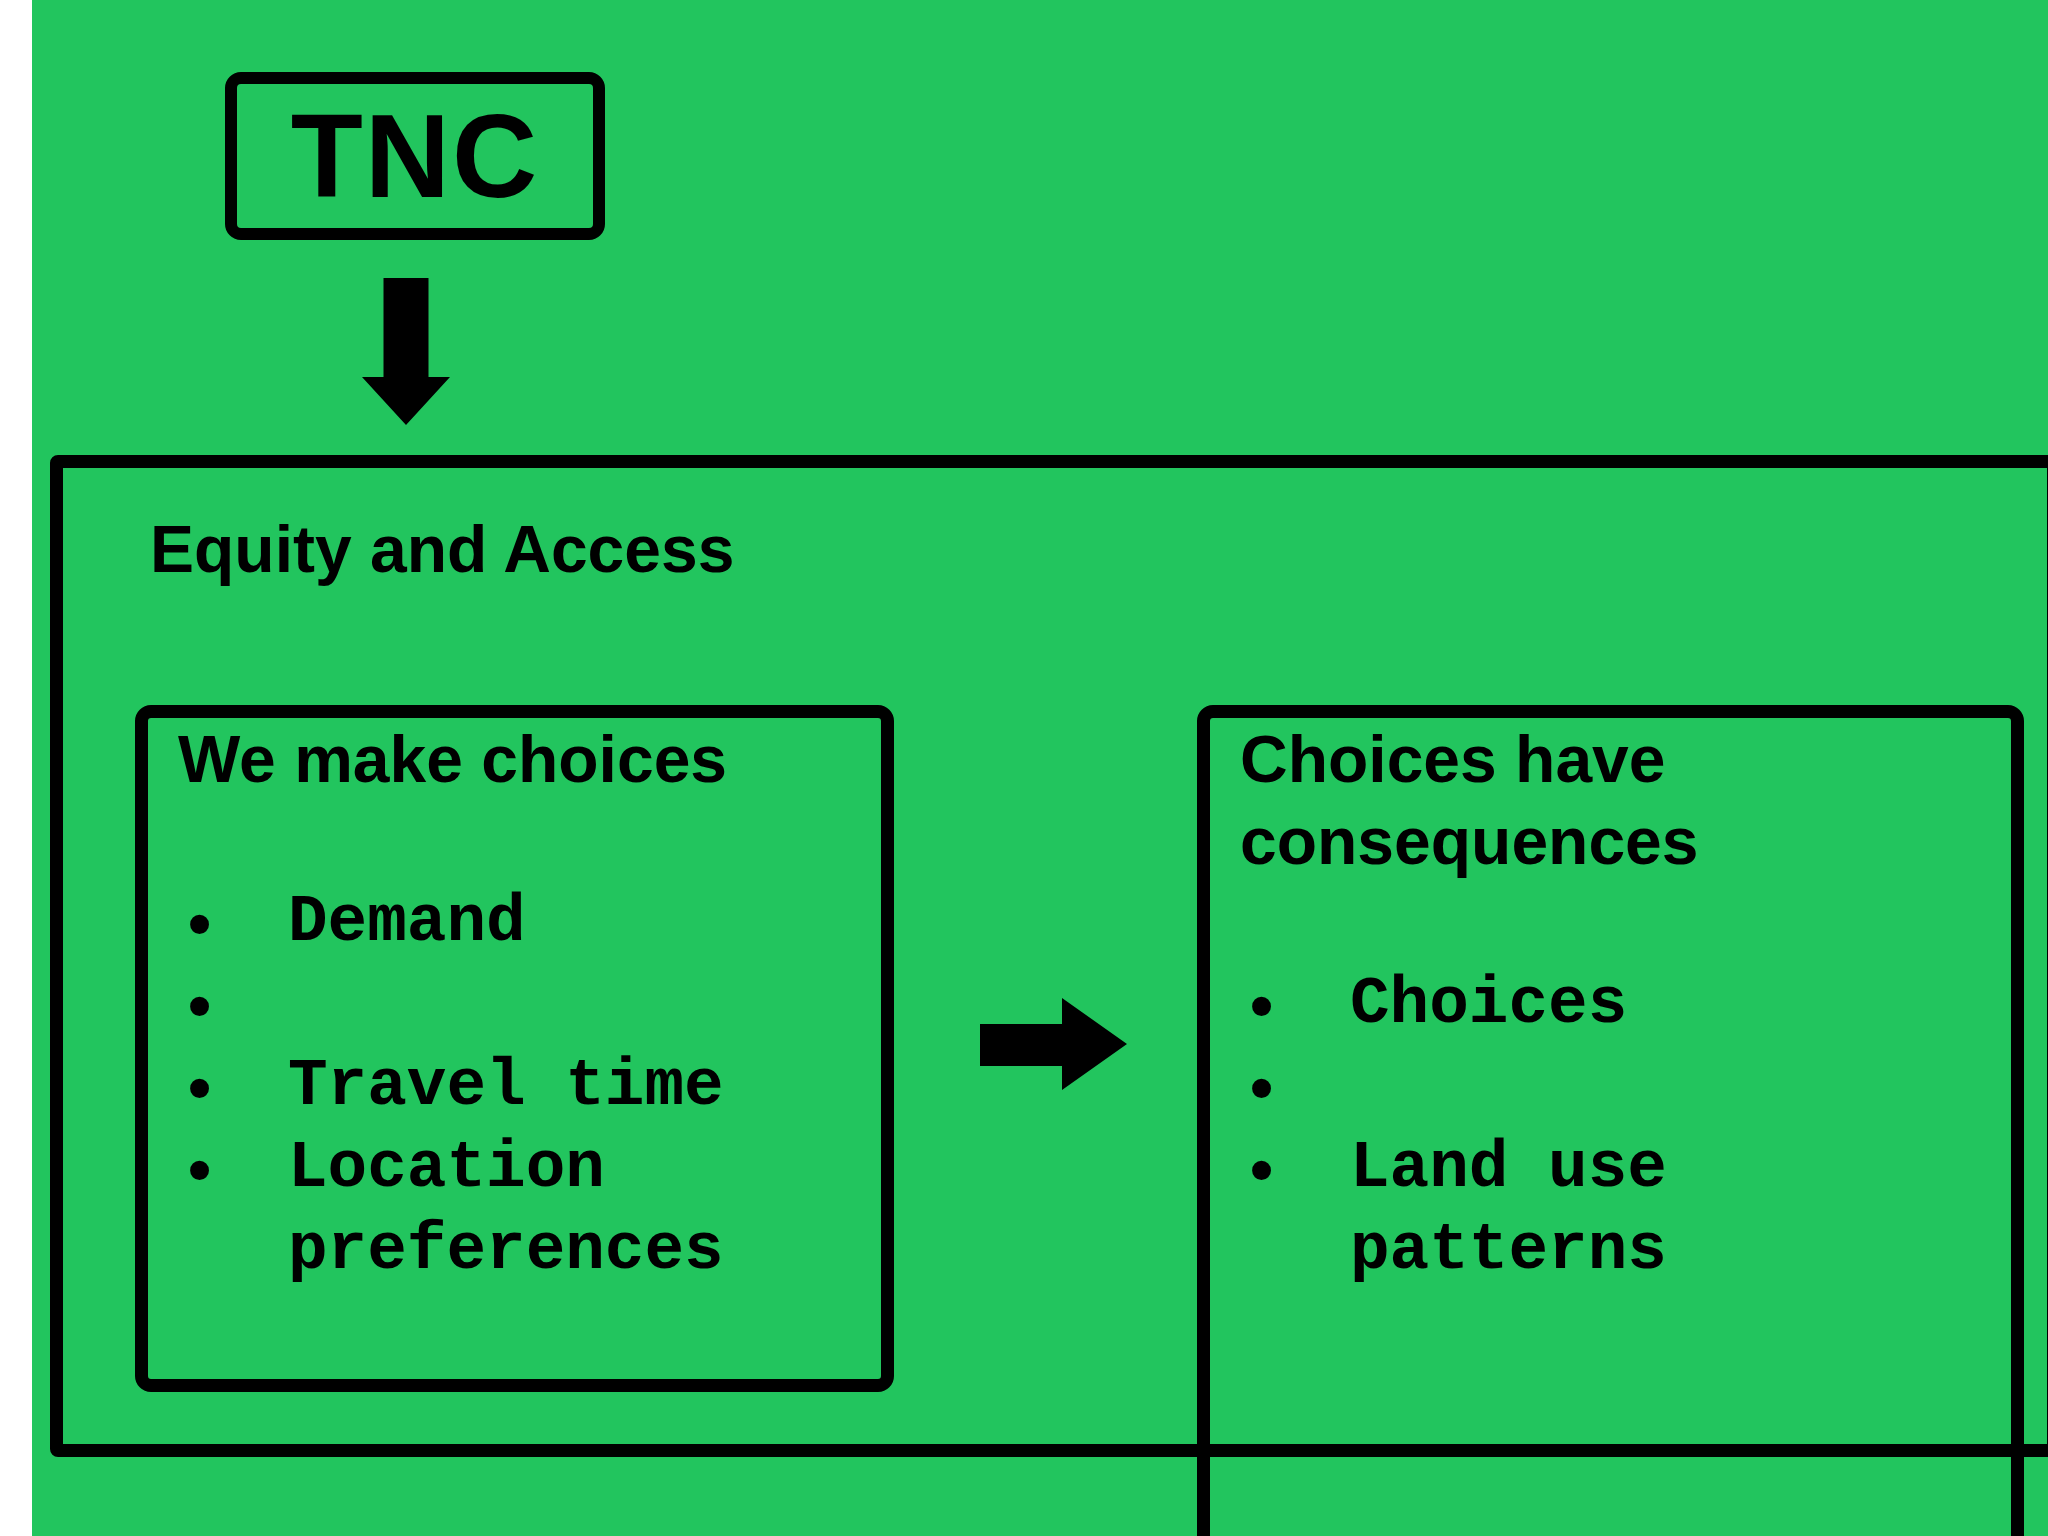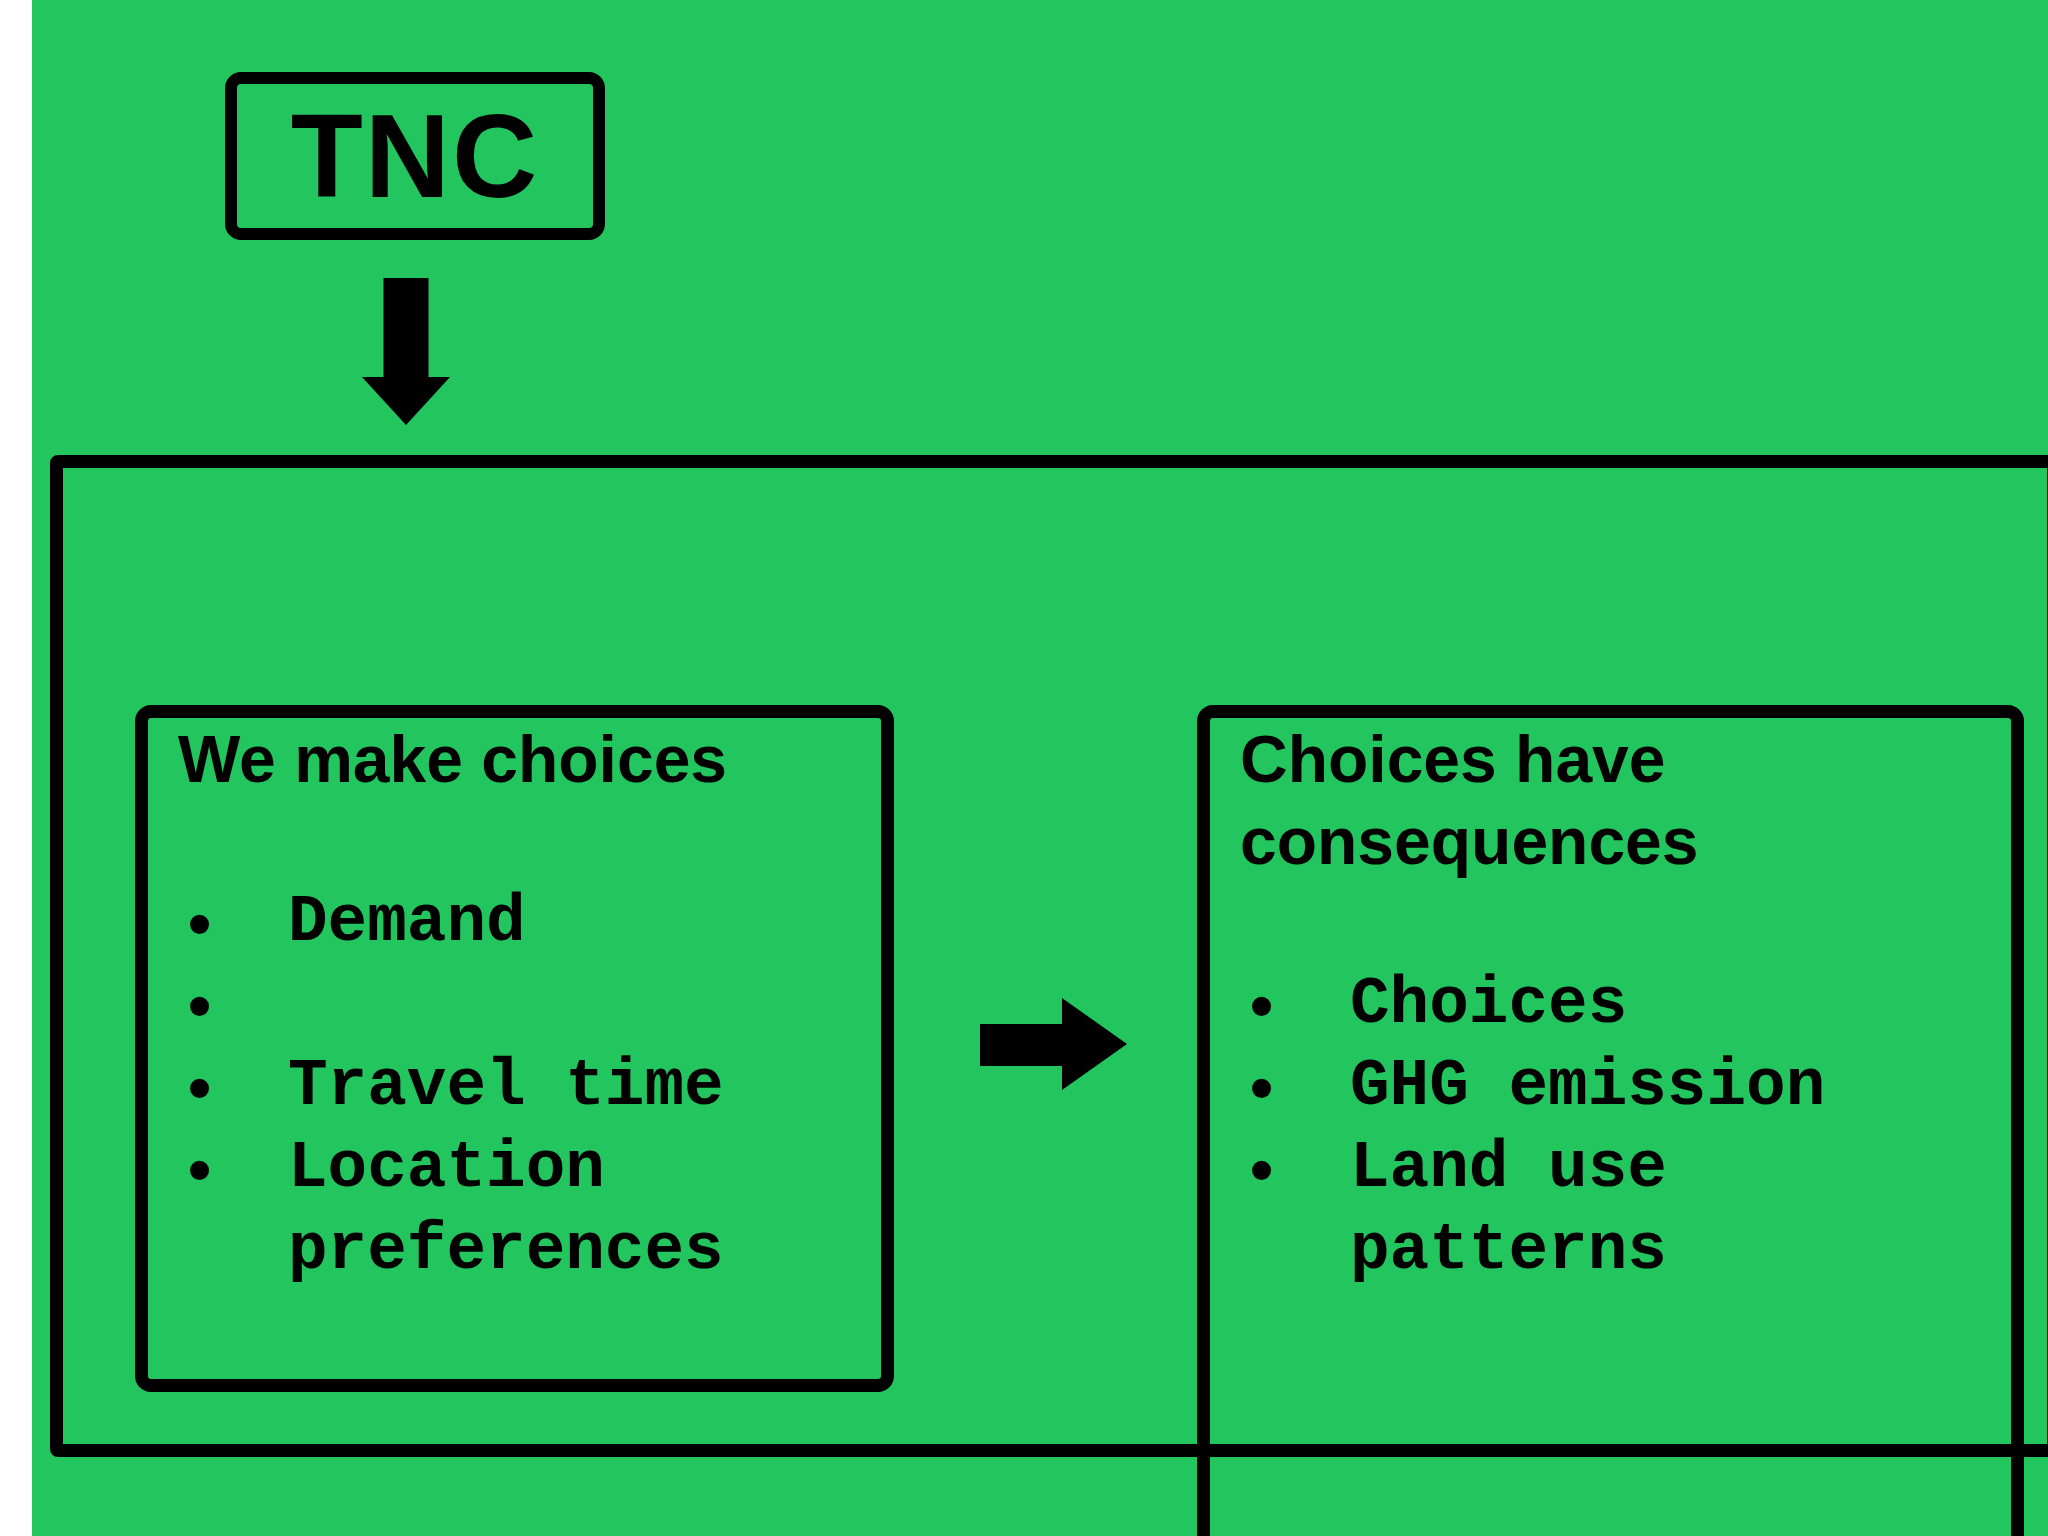--- a/index.html
+++ b/index.html
@@ -130,20 +130,21 @@
   <div class="tnc-box">
     <span class="tnc-label">TNC</span>
   </div>
 
   <svg class="down-arrow" viewBox="0 0 88 147" xmlns="http://www.w3.org/2000/svg">
     <polygon fill="#000000" points="21.5,0 66.5,0 66.5,99 88,99 44,147 0,99 21.5,99"></polygon>
   </svg>
 
   <div class="outer-box">
 
+    <div class="outer-title">Equity and Access</div>
 
     <div class="inner-box left">
       <div class="box-title">We make choices</div>
       <div class="blank-line"></div>
       <ul class="bullet-list">
         <li>
           <span class="bullet-glyph">•</span>
           <span class="bullet-text">Demand</span>
         </li>
         <li>
@@ -167,21 +168,20 @@
     <div class="inner-box right">
       <div class="box-title">Choices have consequences</div>
       <div class="blank-line"></div>
       <ul class="bullet-list">
         <li>
           <span class="bullet-glyph">•</span>
           <span class="bullet-text">Choices</span>
         </li>
         <li>
           <span class="bullet-glyph">•</span>
-          <span class="bullet-text">GHG emission</span>
         </li>
         <li>
           <span class="bullet-glyph">•</span>
           <span class="bullet-text">Land use patterns</span>
         </li>
       </ul>
     </div>
 
   </div>
 

